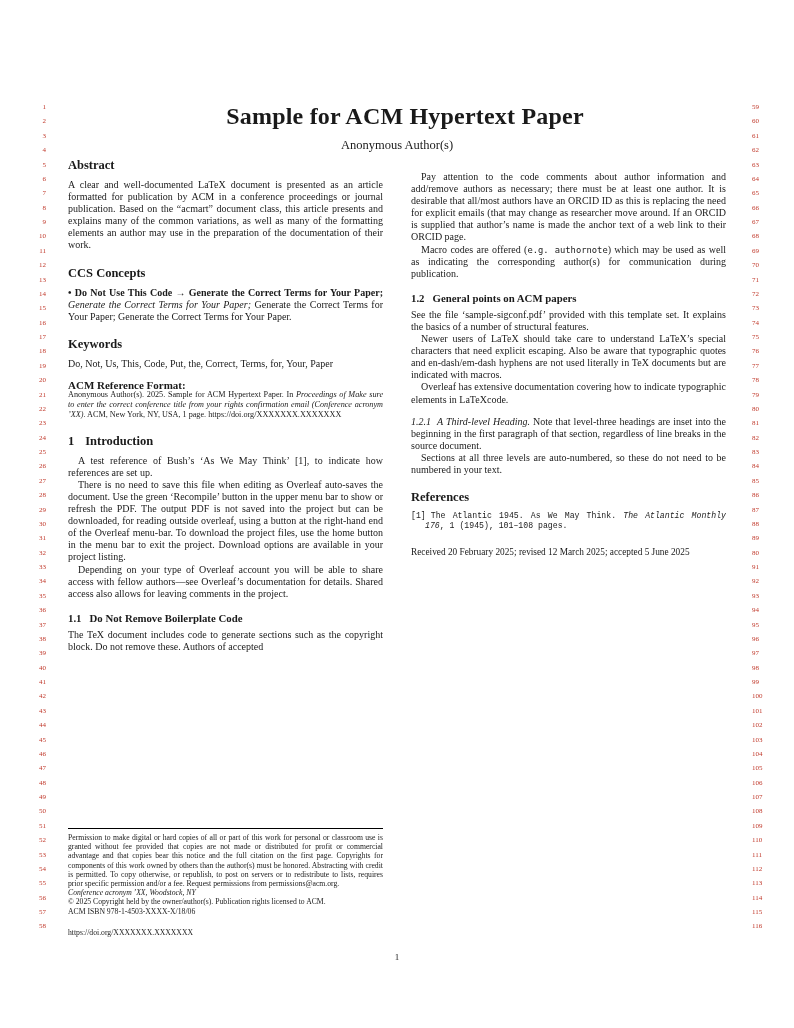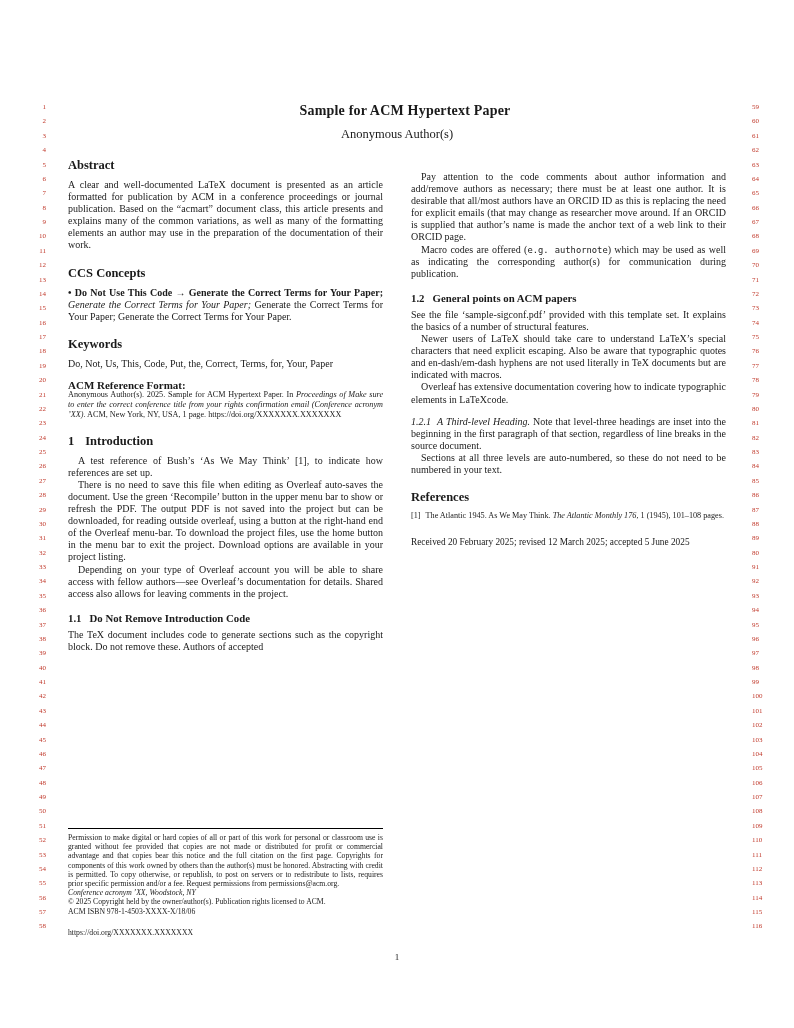--- a/index.html
+++ b/index.html
@@ -17,21 +17,21 @@
   .line-numbers {
     position: absolute; top: 100px;
     font-size: 7px; line-height: 14.38px;
     color: var(--ln-color, #c0392b);
   }
   .ln-left  { left: 30px; width: 16px; text-align: right; }
   .ln-right { left: 752px; width: 18px; text-align: left; }
   .ln { height: 14.38px; }
 
   .header { position: absolute; top: 103px; left: 0; width: 100%; text-align: center; }
-  .title { margin: 0; font-size: 14px; font-weight: bold; letter-spacing: 0.2px; padding-left: 16px; }
+  .title { margin: 0; font-size: 24px; font-weight: bold; letter-spacing: 0.2px; padding-left: 16px; }
   .authors { margin-top: 8px; font-size: 12.5px; }
 
   .columns { position: absolute; left: 68px; top: 158px; width: 658px; display: flex; gap: 28px; }
   .col { width: 317px; }
   .col-left { display: flex; flex-direction: column; height: 779px; }
   .col-right { padding-top: 13px; }
 
   p { margin: 0; }
   .body-text { font-size: 10px; line-height: 12.1px; text-align: justify; }
   .indent { text-indent: 10px; }
@@ -48,21 +48,21 @@
   .mono { font-family: "DejaVu Sans Mono", monospace; font-size: 8.8px; }
 
   .acm-format-heading { font-size: 11px; font-weight: bold; margin-top: 10px; line-height: 10px; }
   .small-text { font-size: 8.2px; line-height: 9.9px; text-align: justify; }
 
   .footnote { margin-top: auto; font-size: 7.7px; line-height: 9.2px; }
   .footnote-rule { border-top: 1px solid #000; margin-bottom: 4px; width: 100%; height: 0; }
   .footnote .just { text-align: justify; }
 
   .ref-list { font-size: 8.2px; line-height: 9.9px; }
-  .ref-item { padding-left: 14px; text-indent: -14px; text-align: justify; }
+  .ref-item { padding-left: 14px; text-indent: -14px; text-align: justify; font-family: Liberation Mono, monospace; }
   .ref-label { margin-right: 5px; }
 
   .received { font-size: 9.3px; margin-top: 16px; }
 
   .page-number { position: absolute; left: 0; bottom: 66px; width: 100%; text-align: center; font-size: 9px; }
   .link { color: inherit; text-decoration: none; margin-top: 12px; }
 </style>
 </head>
 <body>
 
@@ -208,21 +208,21 @@
       <p class="body-text">Do, Not, Us, This, Code, Put, the, Correct, Terms, for, Your, Paper</p>
 
       <div class="acm-format-heading">ACM Reference Format:</div>
       <p class="small-text"><span>Anonymous Author(s). 2025. Sample for ACM Hypertext Paper. In </span><span class="italic">Proceedings of Make sure to enter the correct conference title from your rights confirmation email (Conference acronym ’XX)</span><span>. ACM, New York, NY, USA, 1 page. </span><span class="link">https://doi.org/XXXXXXX.XXXXXXX</span></p>
 
       <h2 class="h-section"><span class="sec-num">1</span><span>Introduction</span></h2>
       <p class="body-text indent"><span>A test reference of Bush’s ‘As We May Think’ </span><span>[1]</span><span>, to indicate how references are set up.</span></p>
       <p class="body-text indent">There is no need to save this file when editing as Overleaf auto-saves the document. Use the green ‘Recompile’ button in the upper menu bar to show or refresh the PDF. The output PDF is not saved into the project but can be downloaded, for reading outside overleaf, using a button at the right-hand end of the Overleaf menu-bar. To download the project files, use the home button in the menu bar to exit the project. Download options are available in your project listing.</p>
       <p class="body-text indent">Depending on your type of Overleaf account you will be able to share access with fellow authors—see Overleaf’s documentation for details. Shared access also allows for leaving comments in the project.</p>
 
-      <h3 class="h-sub"><span class="sub-num">1.1</span><span>Do Not Remove Introduction Code</span></h3>
+      <h3 class="h-sub"><span class="sub-num">1.1</span><span>Do Not Remove Boilerplate Code</span></h3>
       <p class="body-text">The TeX document includes code to generate sections such as the copyright block. Do not remove these. Authors of accepted</p>
 
       <div class="footnote">
         <div class="footnote-rule"></div>
         <p class="just"><span>Permission to make digital or hard copies of all or part of this work for personal or classroom use is granted without fee provided that copies are not made or distributed for profit or commercial advantage and that copies bear this notice and the full citation on the first page. Copyrights for components of this work owned by others than the author(s) must be honored. Abstracting with credit is permitted. To copy otherwise, or republish, to post on servers or to redistribute to lists, requires prior specific permission and/or a fee. Request permissions from </span><span class="link">permissions@acm.org</span><span>.</span></p>
         <div class="italic">Conference acronym ’XX, Woodstock, NY</div>
         <div>© 2025 Copyright held by the owner/author(s). Publication rights licensed to ACM.</div>
         <div>ACM ISBN 978-1-4503-XXXX-X/18/06</div>
         <div class="link">https://doi.org/XXXXXXX.XXXXXXX</div>
       </div>

